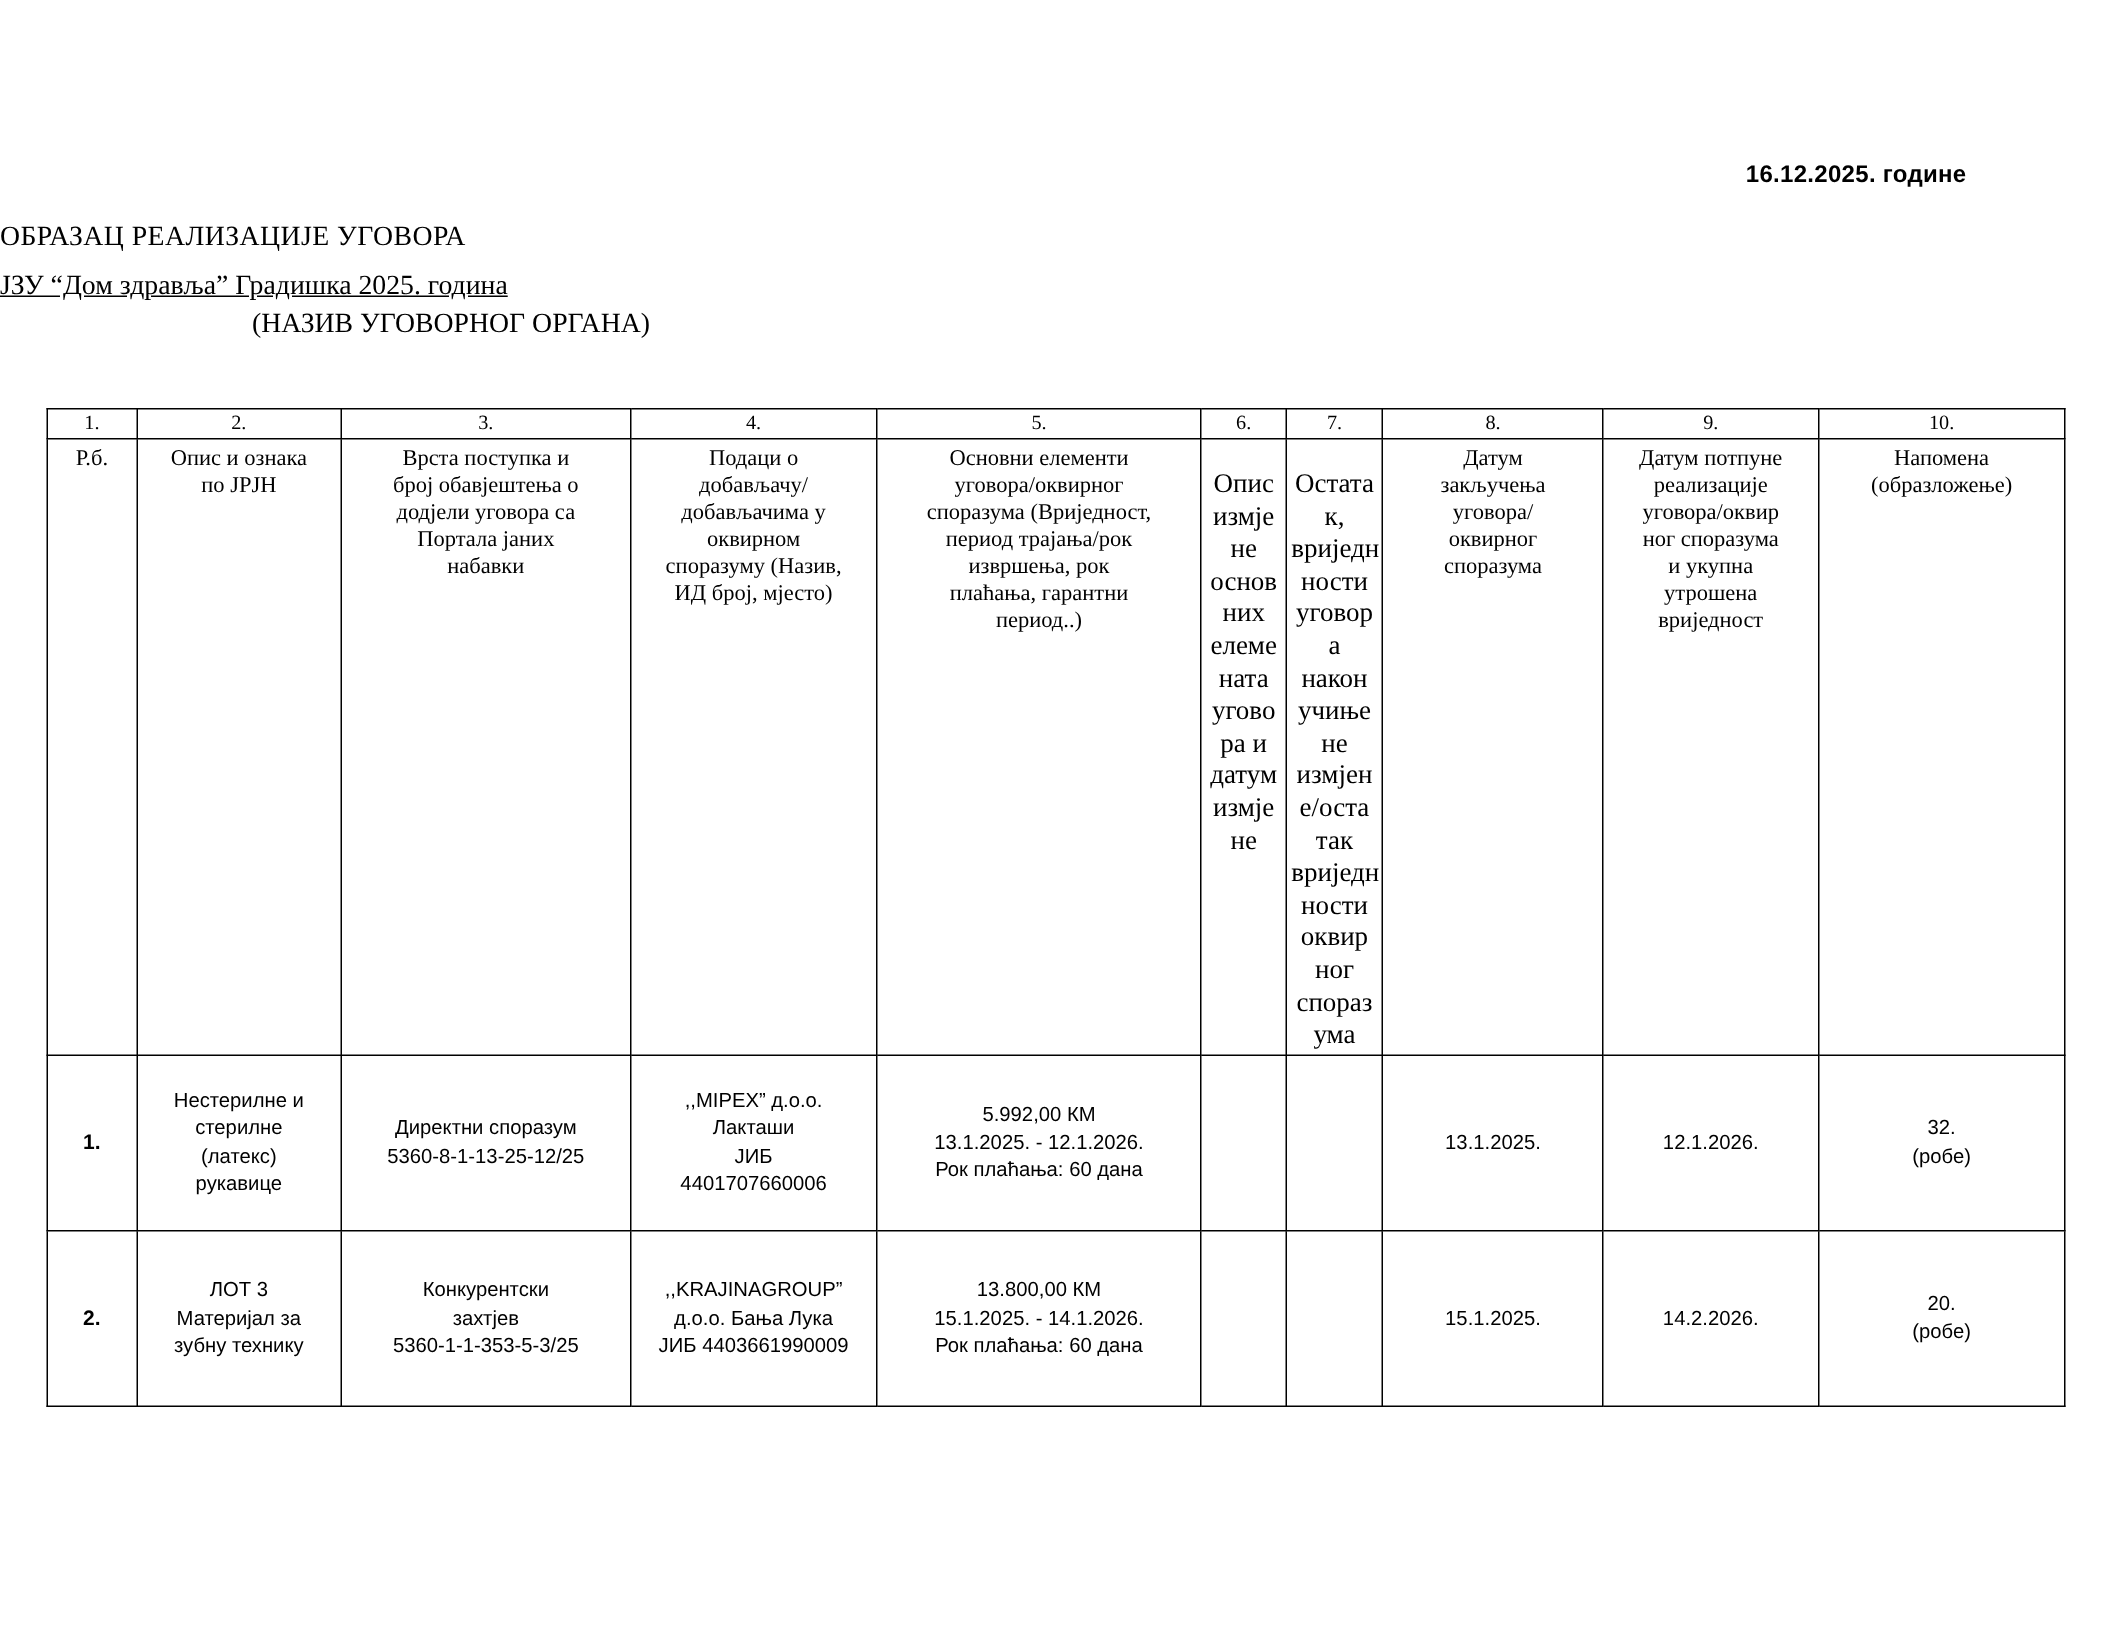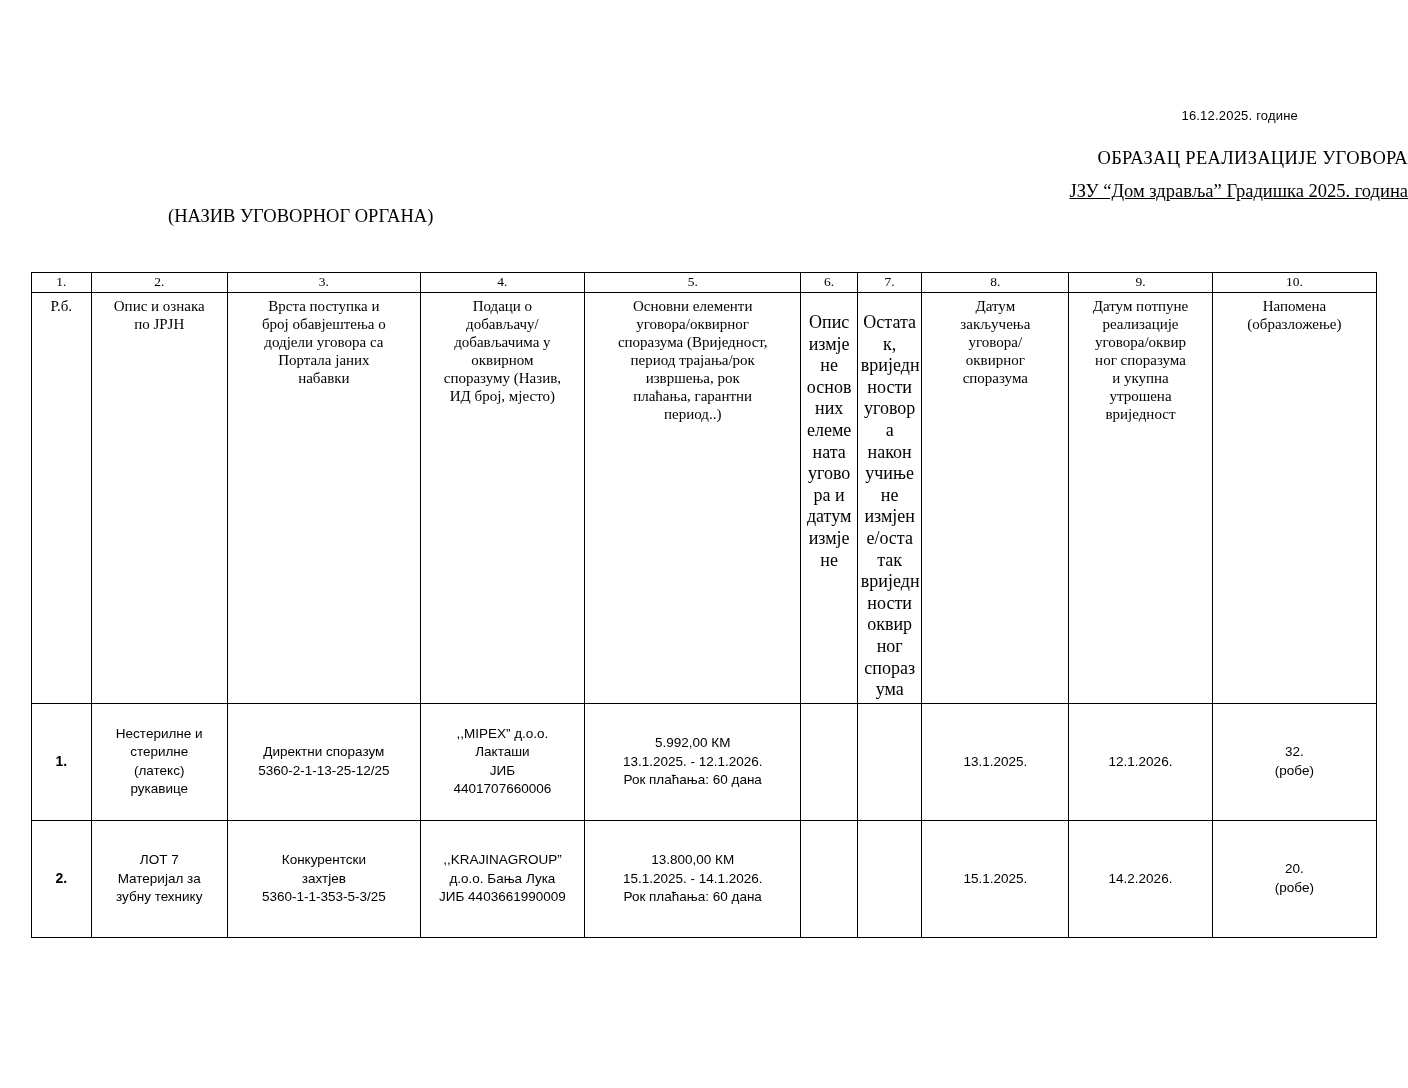--- a/index.html
+++ b/index.html
@@ -17,32 +17,32 @@
   }
   .page {
     position: relative;
     width: 1408px;
     height: 1088px;
     box-sizing: border-box;
   }
   .date-line {
     position: absolute;
     top: 108px;
-    right: 110px;
+    right: 97px;
     font-family: "Liberation Sans", sans-serif;
-    font-size: 13px;
-    font-weight: normal;
+    font-size: 16px;
+    font-weight: bold;
     letter-spacing: 0.2px;
   }
   .title-block {
     position: absolute;
     top: 148px;
     left: 0;
     width: 1408px;
-    text-align: right;
+    text-align: left;
   }
   .title-main {
     font-size: 18.5px;
     letter-spacing: 0.3px;
   }
   .title-sub {
     font-size: 18.5px;
     margin-top: 12px;
     display: inline-block;
     position: relative;
@@ -242,21 +242,21 @@
     <tr class="data-row">
       <td class="rb">1.</td>
       <td>
             <div class="cellwrap">Нестерилне и
 стерилне
 (латекс)
 рукавице</div>
           </td>
       <td>
             <div class="cellwrap">Директни споразум
-5360-2-1-13-25-12/25</div>
+5360-8-1-13-25-12/25</div>
           </td>
       <td>
             <div class="cellwrap">,,MIPEX” д.о.о.
 Лакташи
 ЈИБ
 4401707660006</div>
           </td>
       <td>
             <div class="cellwrap">5.992,00 КМ
 13.1.2025. -  12.1.2026.
@@ -276,21 +276,21 @@
           </td>
       <td>
             <div class="cellwrap">32.
 (робе)</div>
           </td>
     </tr>
 
     <tr class="data-row">
       <td class="rb">2.</td>
       <td>
-            <div class="cellwrap">ЛОТ 7
+            <div class="cellwrap">ЛОТ 3
 Материјал за
 зубну технику</div>
           </td>
       <td>
             <div class="cellwrap">Конкурентски
 захтјев
 5360-1-1-353-5-3/25</div>
           </td>
       <td>
             <div class="cellwrap">,,KRAJINAGROUP”

